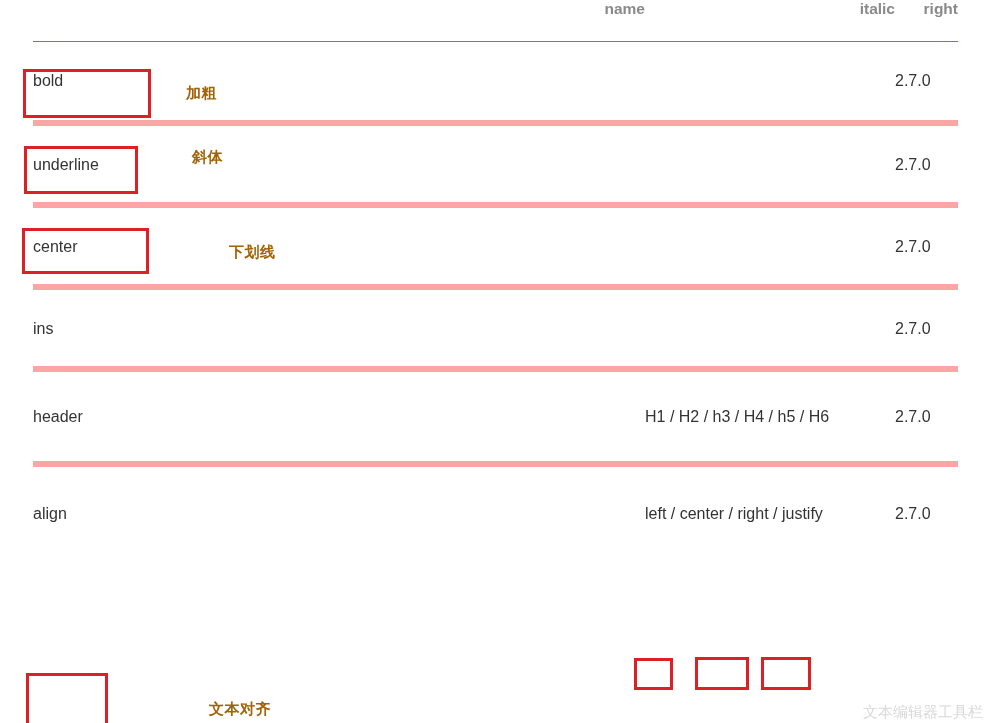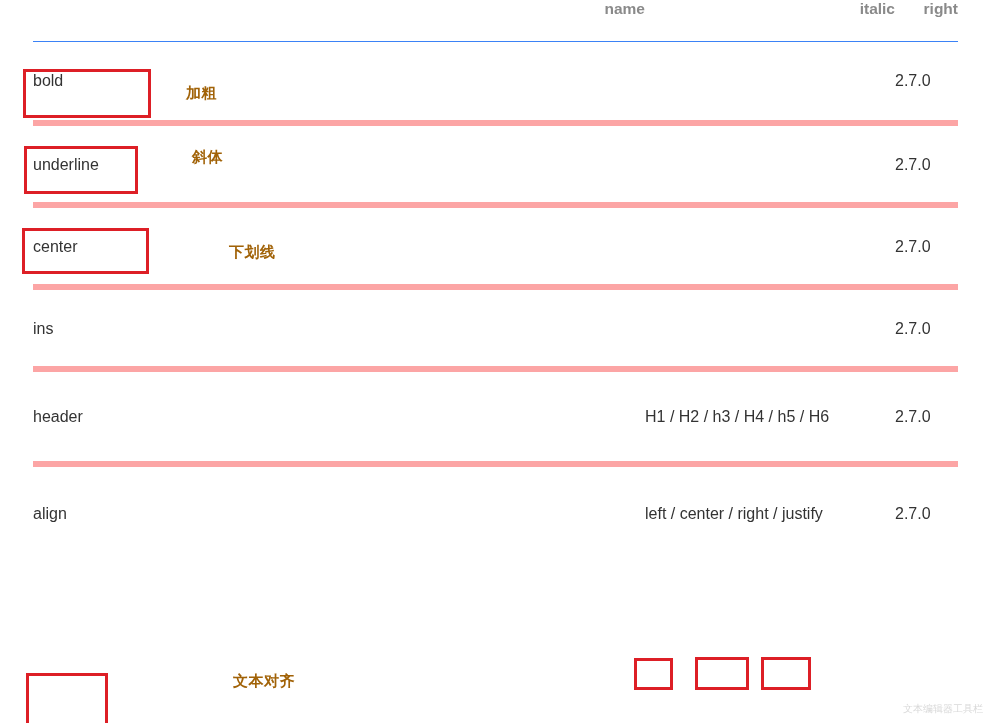--- a/index.html
+++ b/index.html
@@ -84,22 +84,22 @@
     font-size: 15px;
     font-family: "DejaVu Sans", "Liberation Sans", sans-serif;
     white-space: nowrap;
     letter-spacing: 0.5px;
   }
 
   
   .watermark {
     position: absolute;
     right: 10px;
-    bottom: 7px;
-    font-size: 10px;
+    bottom: 1px;
+    font-size: 15px;
     color: #d9d9d9;
     white-space: nowrap;
     font-family: Liberation Serif, serif;
   }
 </style>
 </head>
 <body>
 
 <div class="page">
 
@@ -155,17 +155,17 @@
   <div class="anno-box" style="left:22px;  top:228px; width:127px; height:46px;"></div>
   <div class="anno-box" style="left:26px;  top:673px; width:82px;  height:54px;"></div>
 
   <div class="anno-box" style="left:634px; top:658px; width:39px;  height:32px;"></div>
   <div class="anno-box" style="left:695px; top:657px; width:54px;  height:33px;"></div>
   <div class="anno-box" style="left:761px; top:657px; width:50px;  height:33px;"></div>
 
   <span class="anno-label" style="left:186px; top:84px;">加粗</span>
   <span class="anno-label" style="left:192px; top:148px;">斜体</span>
   <span class="anno-label" style="left:213px; top:243px;margin-left:16px;">下划线</span>
-  <span class="anno-label" style="left:209px; top:672px;margin-left:24px;">文本对齐</span>
+  <span class="anno-label" style="left:209px; top:700px;">文本对齐</span>
 
   <span class="watermark">文本编辑器工具栏</span>
 
 </div>
 
 </body></html>

